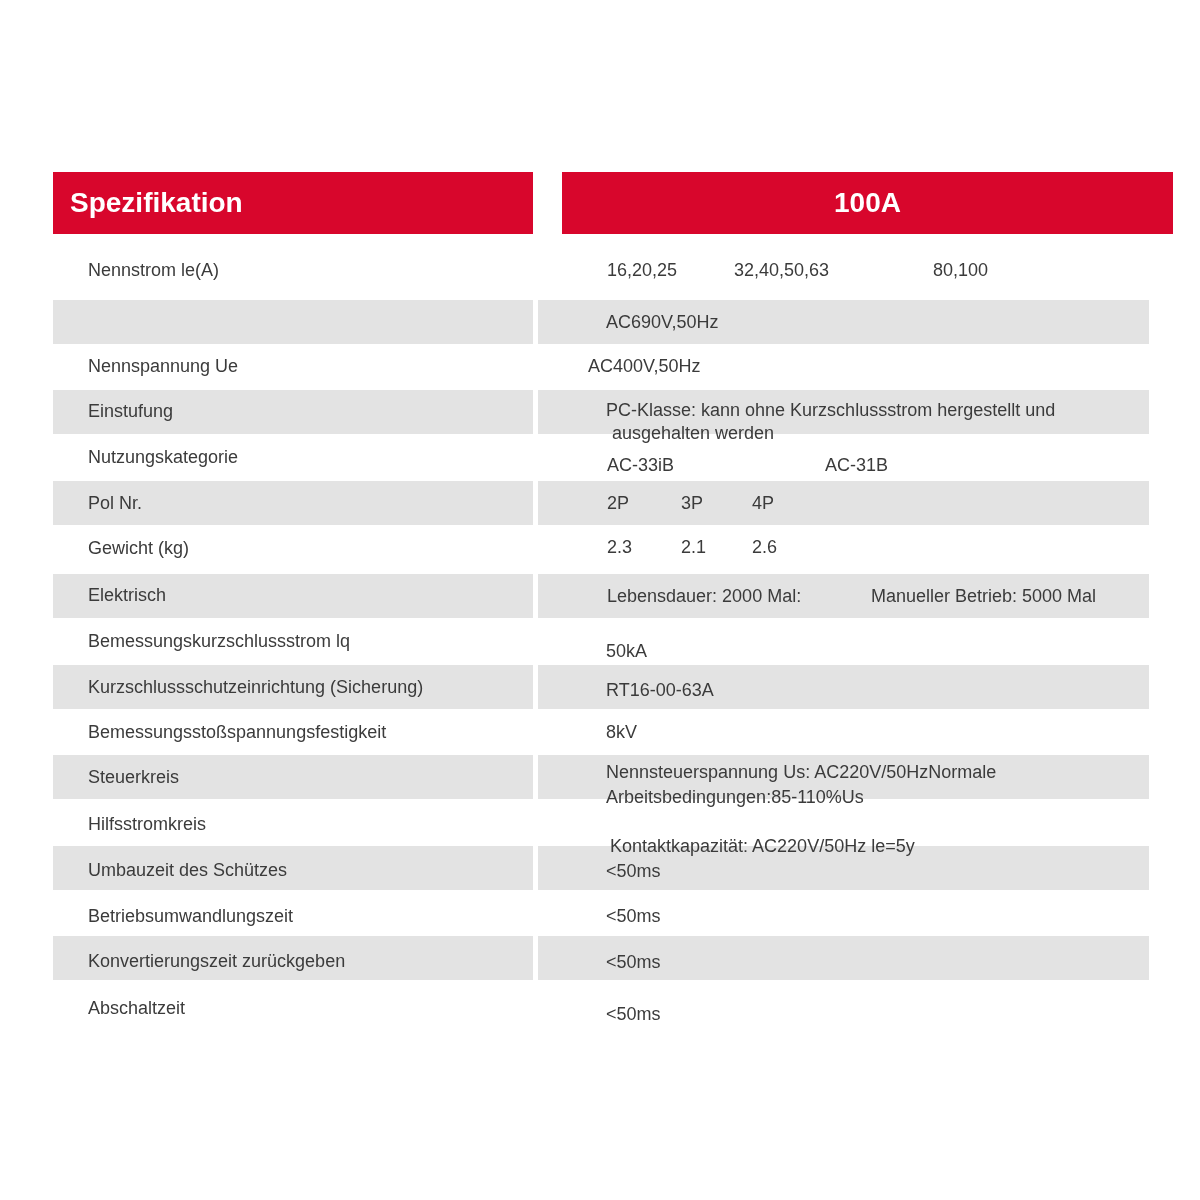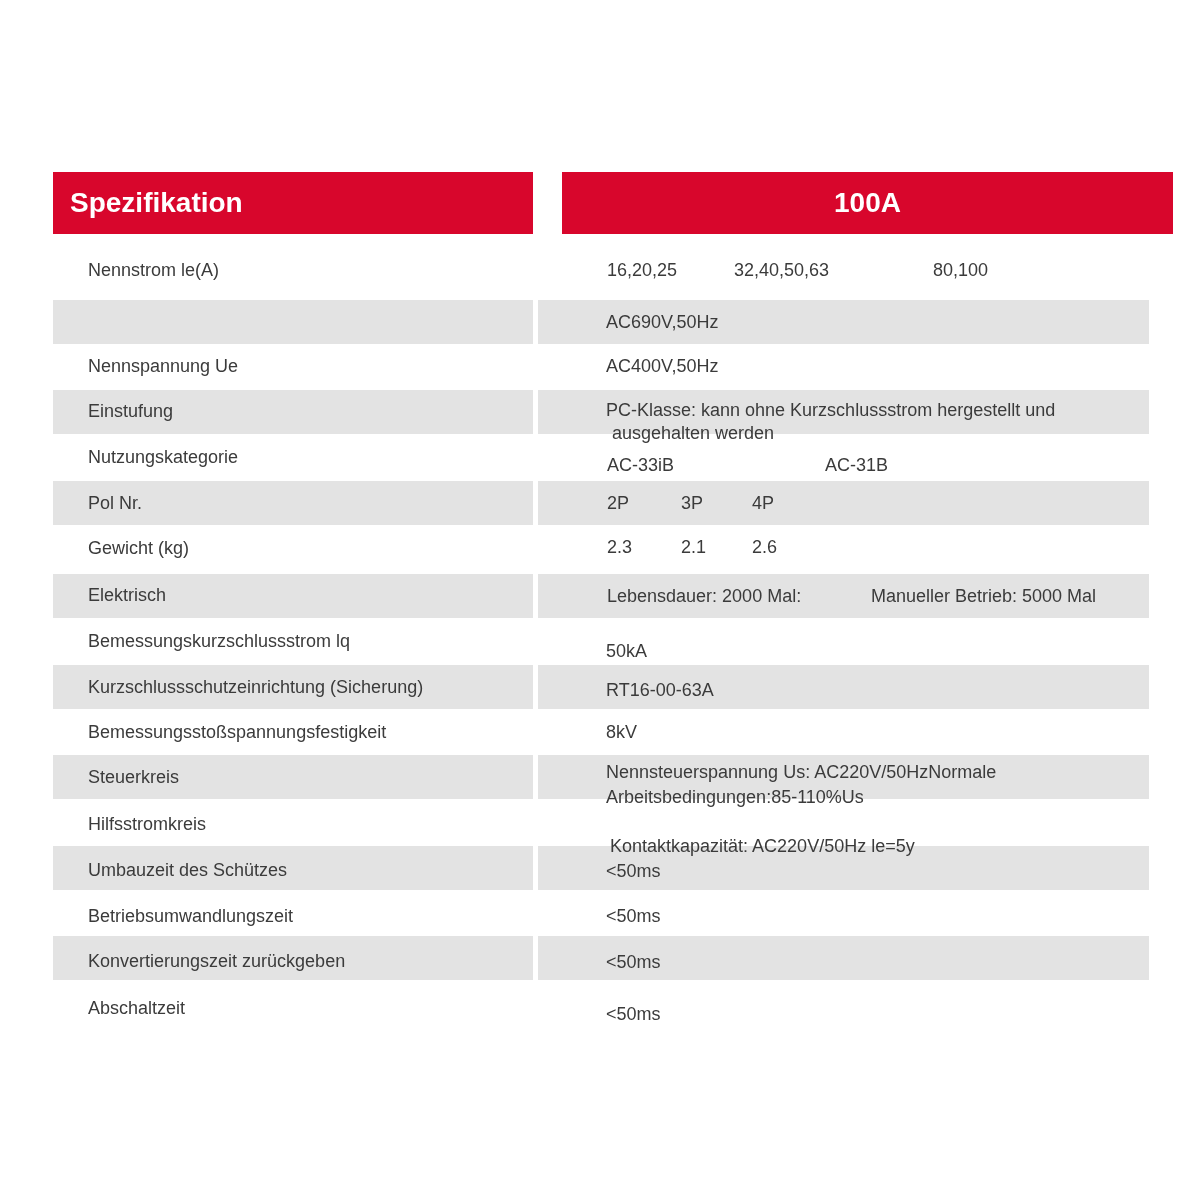--- a/index.html
+++ b/index.html
@@ -81,21 +81,21 @@
   <div class="lbl" style="top:901px">Betriebsumwandlungszeit</div>
   <div class="lbl" style="top:946px">Konvertierungszeit zurückgeben</div>
   <div class="lbl" style="top:993px">Abschaltzeit</div>
 
   <span class="val" style="left:589px;top:255px">16,20,25</span>
   <span class="val" style="left:716px;top:255px">32,40,50,63</span>
   <span class="val" style="left:915px;top:255px">80,100</span>
 
   <span class="val" style="left:588px;top:307px">AC690V,50Hz</span>
 
-  <span class="val" style="left:588px;top:351px">AC400V,50Hz</span>
+  <span class="val" style="left:570px;top:351px">AC400V,50Hz</span>
 
   <span class="val" style="left:588px;top:395px">PC-Klasse: kann ohne Kurzschlussstrom hergestellt und</span>
   <span class="val" style="left:594px;top:418px">ausgehalten werden</span>
 
   <span class="val" style="left:589px;top:450px">AC-33iB</span>
   <span class="val" style="left:807px;top:450px">AC-31B</span>
 
   <span class="val" style="left:589px;top:488px">2P</span>
   <span class="val" style="left:663px;top:488px">3P</span>
   <span class="val" style="left:734px;top:488px">4P</span>

